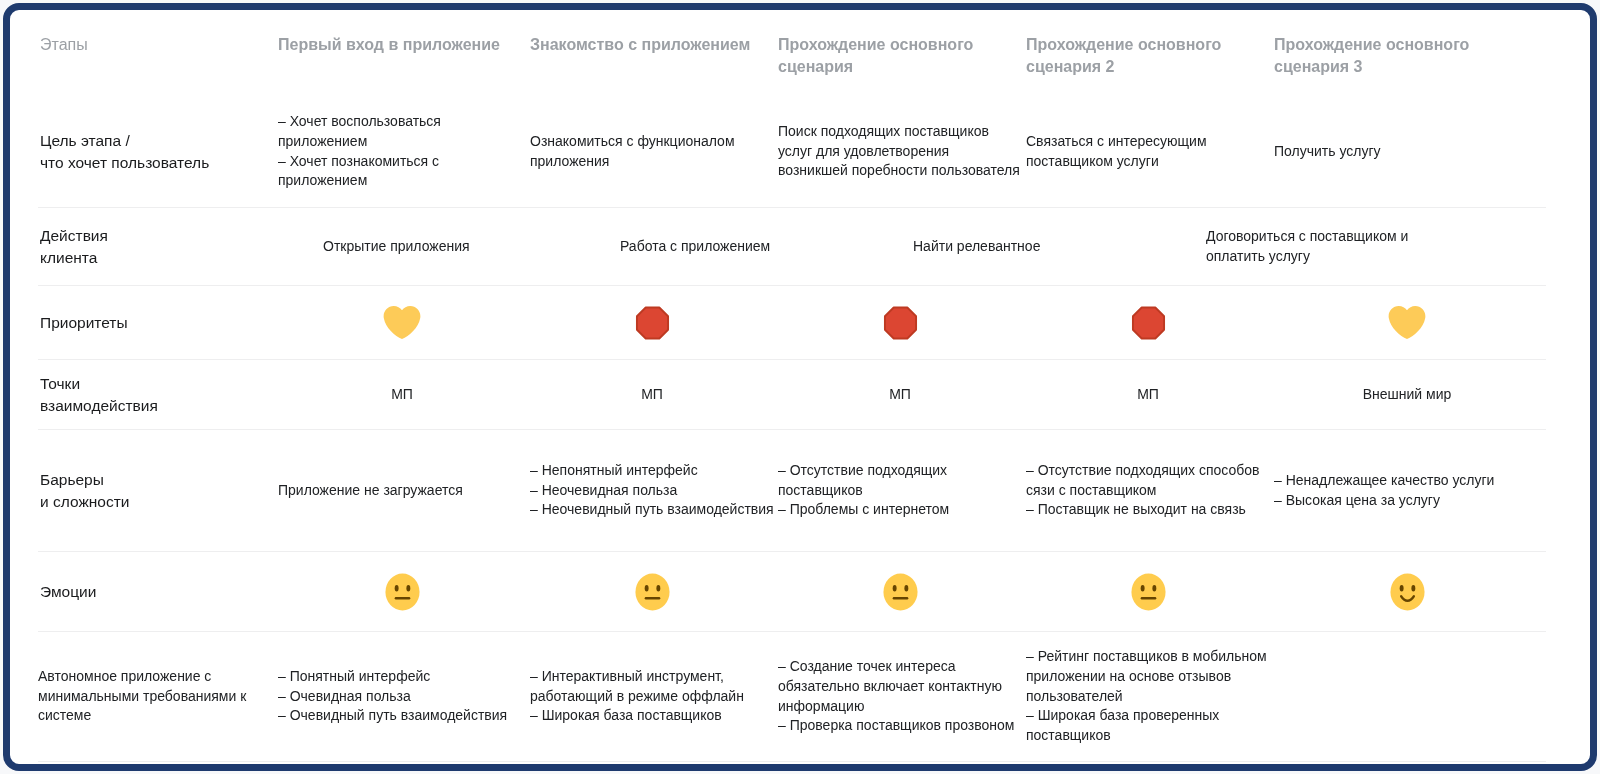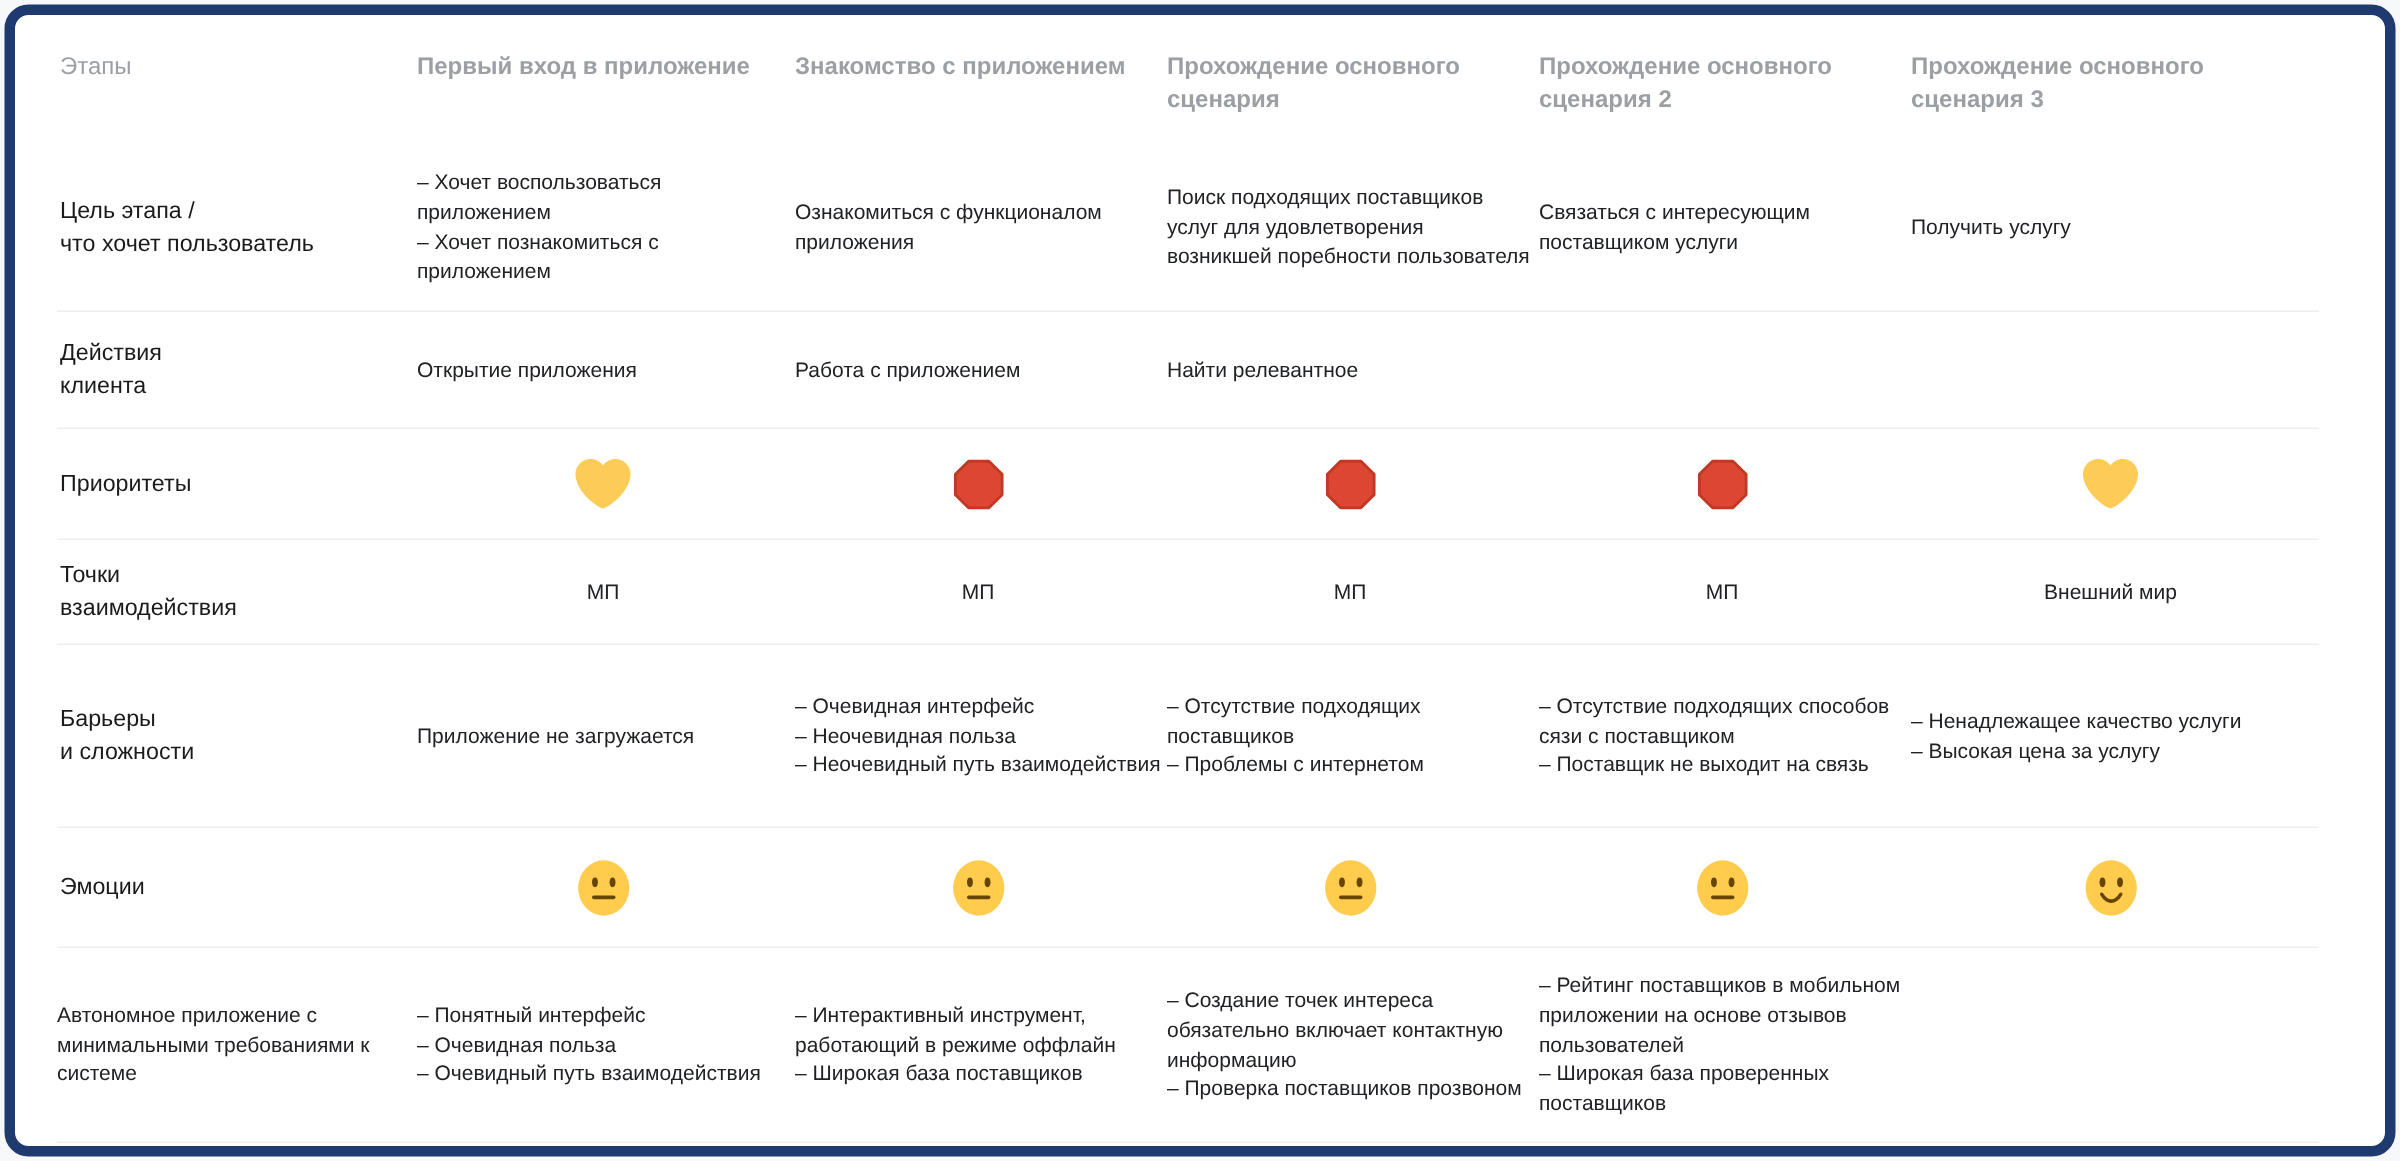--- a/index.html
+++ b/index.html
@@ -26,21 +26,21 @@
     border-bottom: 1px solid #eeeeef;
     width: 1508px;
   }
   .header-row {
     border-bottom: none;
     align-items: start;
     min-height: 70px;
     padding-top: 8px;
   }
   .row:nth-child(2) { min-height: 112px; }
-  .row:nth-child(3) { min-height: 78px; }
+  .row:nth-child(3) { min-height: 78px; gap: 45px; }
   .row:nth-child(4) { min-height: 74px; }
   .row:nth-child(5) { min-height: 70px; }
   .row:nth-child(6) { min-height: 122px; }
   .row:nth-child(7) { min-height: 80px; }
   .row:nth-child(8) { min-height: 130px; }
 
   .cell {
     padding-right: 4px;
     font-size: 14px;
     line-height: 1.42;
@@ -113,20 +113,23 @@
 клиента</div>
         <div class="cell">
           <div class="line">Открытие приложения</div>
         </div>
         <div class="cell">
           <div class="line">Работа с приложением</div>
         </div>
         <div class="cell">
           <div class="line">Найти релевантное</div>
         </div>
+        <div class="cell">
+          <div class="line">Договориться с поставщиком и оплатить услугу</div>
+        </div>
       </div>
       <div class="row">
         <div class="cell label-cell">Приоритеты</div>
         <div class="cell center">
           <div class="emoji">
             <svg viewBox="0 0 36 36" width="38" height="37">
               <path fill="#FDCB58" d="M35.885 11.833c0-5.45-4.418-9.868-9.867-9.868-3.308 0-6.227 1.633-8.018 4.129-1.791-2.496-4.71-4.129-8.017-4.129C4.533 1.965.115 6.382.115 11.833c0 .772.098 1.52.266 2.241C1.751 22.587 11.216 31.568 18 34.034c6.783-2.466 16.249-11.447 17.617-19.959.17-.721.268-1.469.268-2.242z"></path>
             </svg>
           </div>
         </div>
@@ -178,21 +181,21 @@
           <div class="line">Внешний мир</div>
         </div>
       </div>
       <div class="row">
         <div class="cell label-cell">Барьеры
 и сложности</div>
         <div class="cell">
           <div class="line">Приложение не загружается</div>
         </div>
         <div class="cell">
-          <div class="line">– Очевидная интерфейс</div>
+          <div class="line">– Непонятный интерфейс</div>
           <div class="line">– Неочевидная польза</div>
           <div class="line">– Неочевидный путь взаимодействия</div>
         </div>
         <div class="cell">
           <div class="line">– Отсутствие подходящих поставщиков</div>
           <div class="line">– Проблемы с интернетом</div>
         </div>
         <div class="cell">
           <div class="line">– Отсутствие подходящих способов сязи с поставщиком</div>
           <div class="line">– Поставщик не выходит на связь</div>

